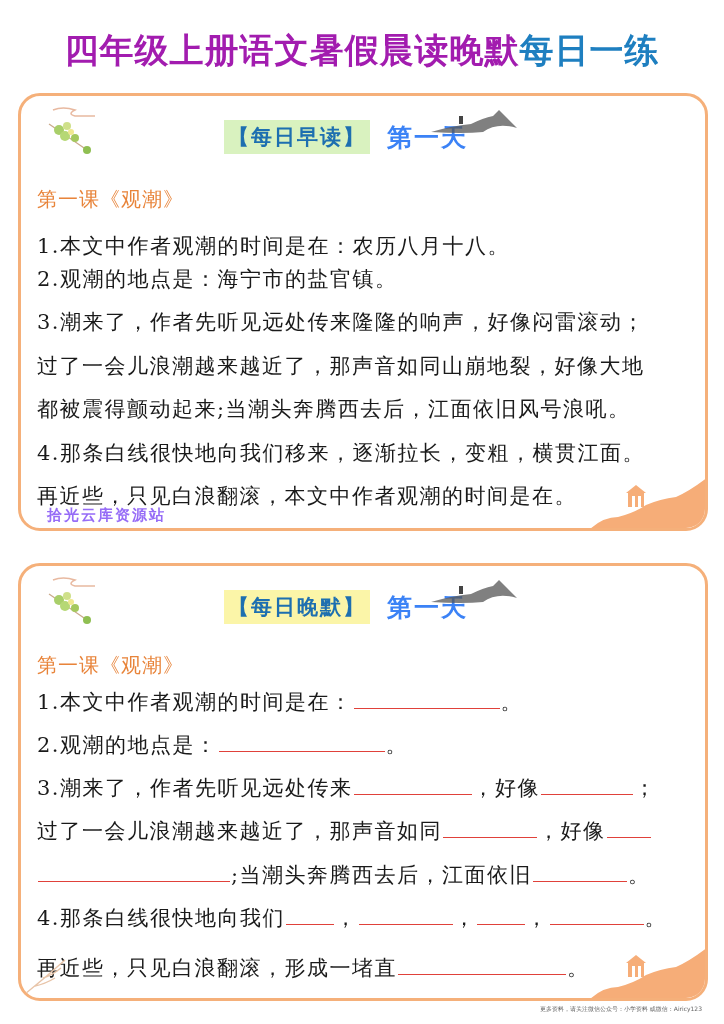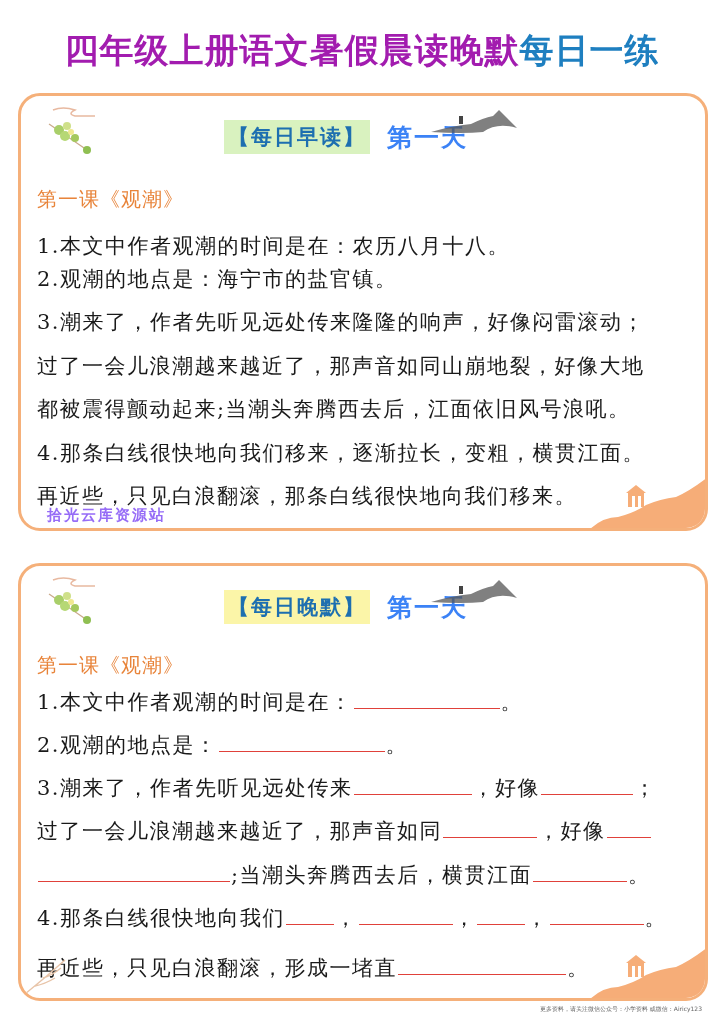--- a/index.html
+++ b/index.html
@@ -54,21 +54,21 @@
   </div>
 
   <div class="lesson-title" style="top:82px;">第一课《观潮》</div>
 
   <div class="line" style="top:126px;margin-top:10px;">1.本文中作者观潮的时间是在：农历八月十八。</div>
   <div class="line" style="top:169px;">2.观潮的地点是：海宁市的盐官镇。</div>
   <div class="line" style="top:212px;">3.潮来了，作者先听见远处传来隆隆的响声，好像闷雷滚动；</div>
   <div class="line" style="top:256px;">过了一会儿浪潮越来越近了，那声音如同山崩地裂，好像大地</div>
   <div class="line" style="top:299px;">都被震得颤动起来;当潮头奔腾西去后，江面依旧风号浪吼。</div>
   <div class="line" style="top:343px;">4.那条白线很快地向我们移来，逐渐拉长，变粗，横贯江面。</div>
-  <div class="line" style="top:386px;">再近些，只见白浪翻滚，那条白线很快地向我们移来。</div>
+  <div class="line" style="top:386px;">再近些，只见白浪翻滚，本文中作者观潮的时间是在。</div>
 
   <div class="watermark">拾光云库资源站</div>
 
   <svg class="pavilion" viewBox="0 0 120 60">
     <path d="M0 60 q14 -14 30 -14 q16 -4 28 -12 q14 -6 30 -8 q14 -6 32 -20 l0 54z" fill="#f6ad78"></path>
     <path d="M38 22 l10 -8 l10 8z" fill="#f6ad78"></path>
     <rect x="40" y="22" width="16" height="14" fill="#f6ad78"></rect>
     <rect x="44" y="25" width="3" height="11" fill="#fff"></rect>
       <rect x="50" y="25" width="3" height="11" fill="#fff"></rect>
   </svg>
@@ -102,21 +102,21 @@
   <div class="line" style="top:163px;">
     <span>2.观潮的地点是：</span><span class="blank" style="width:166px;"></span><span>。</span>
   </div>
   <div class="line" style="top:206px;">
     <span>3.潮来了，作者先听见远处传来</span><span class="blank" style="width:118px;"></span><span>，好像</span><span class="blank" style="width:92px;"></span><span>；</span>
   </div>
   <div class="line" style="top:249px;">
     <span>过了一会儿浪潮越来越近了，那声音如同</span><span class="blank" style="width:94px;"></span><span>，好像</span><span class="blank" style="width:44px;"></span>
   </div>
   <div class="line" style="top:293px;">
-    <span class="blank" style="width:192px;"></span><span>;当潮头奔腾西去后，横贯江面</span><span class="blank" style="width:94px;"></span><span>。</span>
+    <span class="blank" style="width:192px;"></span><span>;当潮头奔腾西去后，江面依旧</span><span class="blank" style="width:94px;"></span><span>。</span>
   </div>
   <div class="line" style="top:336px;">
     <span>4.那条白线很快地向我们</span><span class="blank" style="width:48px;"></span><span>，</span><span class="blank" style="width:94px;"></span><span>，</span><span class="blank" style="width:48px;"></span><span>，</span><span class="blank" style="width:94px;"></span><span>。</span>
   </div>
   <div class="line" style="top:386px;">
     <span>再近些，只见白浪翻滚，形成一堵直</span><span class="blank" style="width:168px;"></span><span>。</span>
   </div>
 
   <svg class="grass" viewBox="0 0 70 50">
     <path d="M4 46 q20 -16 40 -34 M14 38 q10 -2 20 -8 M22 30 q8 -2 18 -10" stroke="#e8c4a8" stroke-width="1.4" fill="none"></path>

